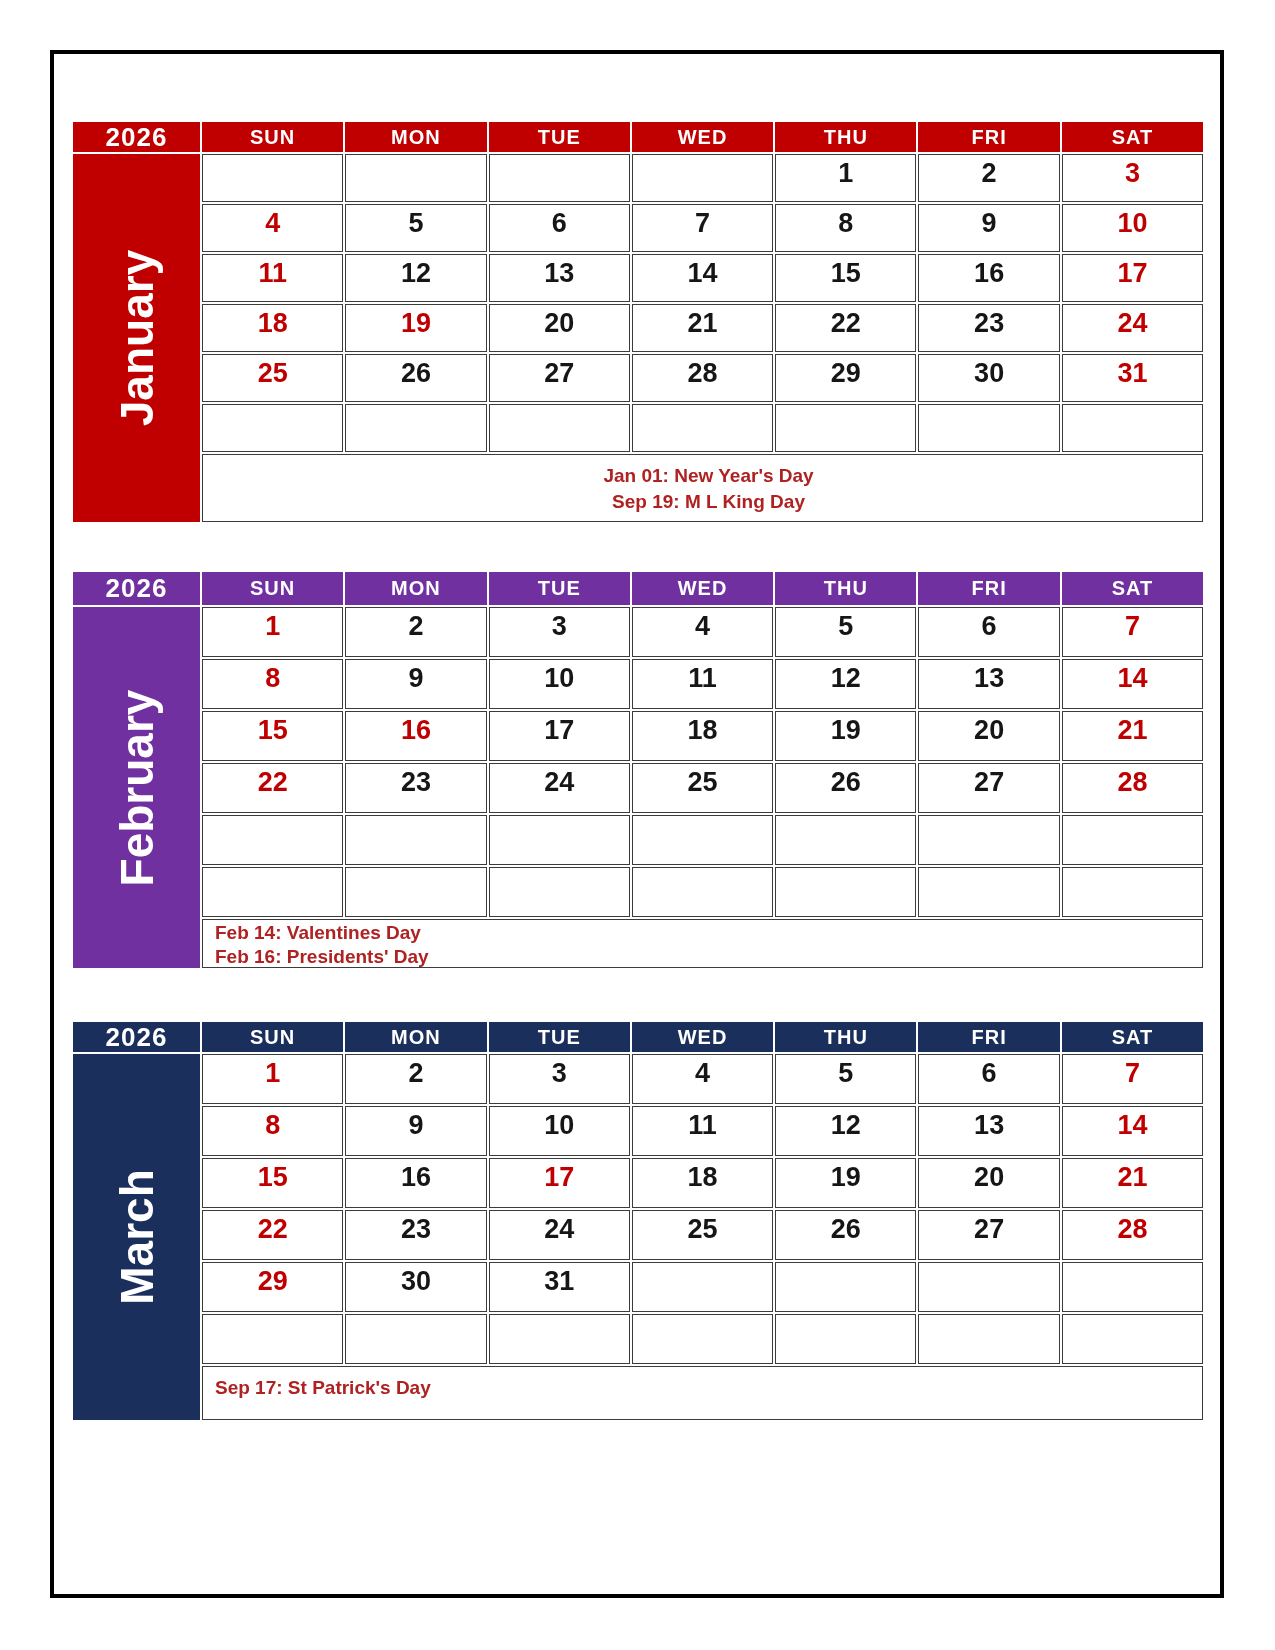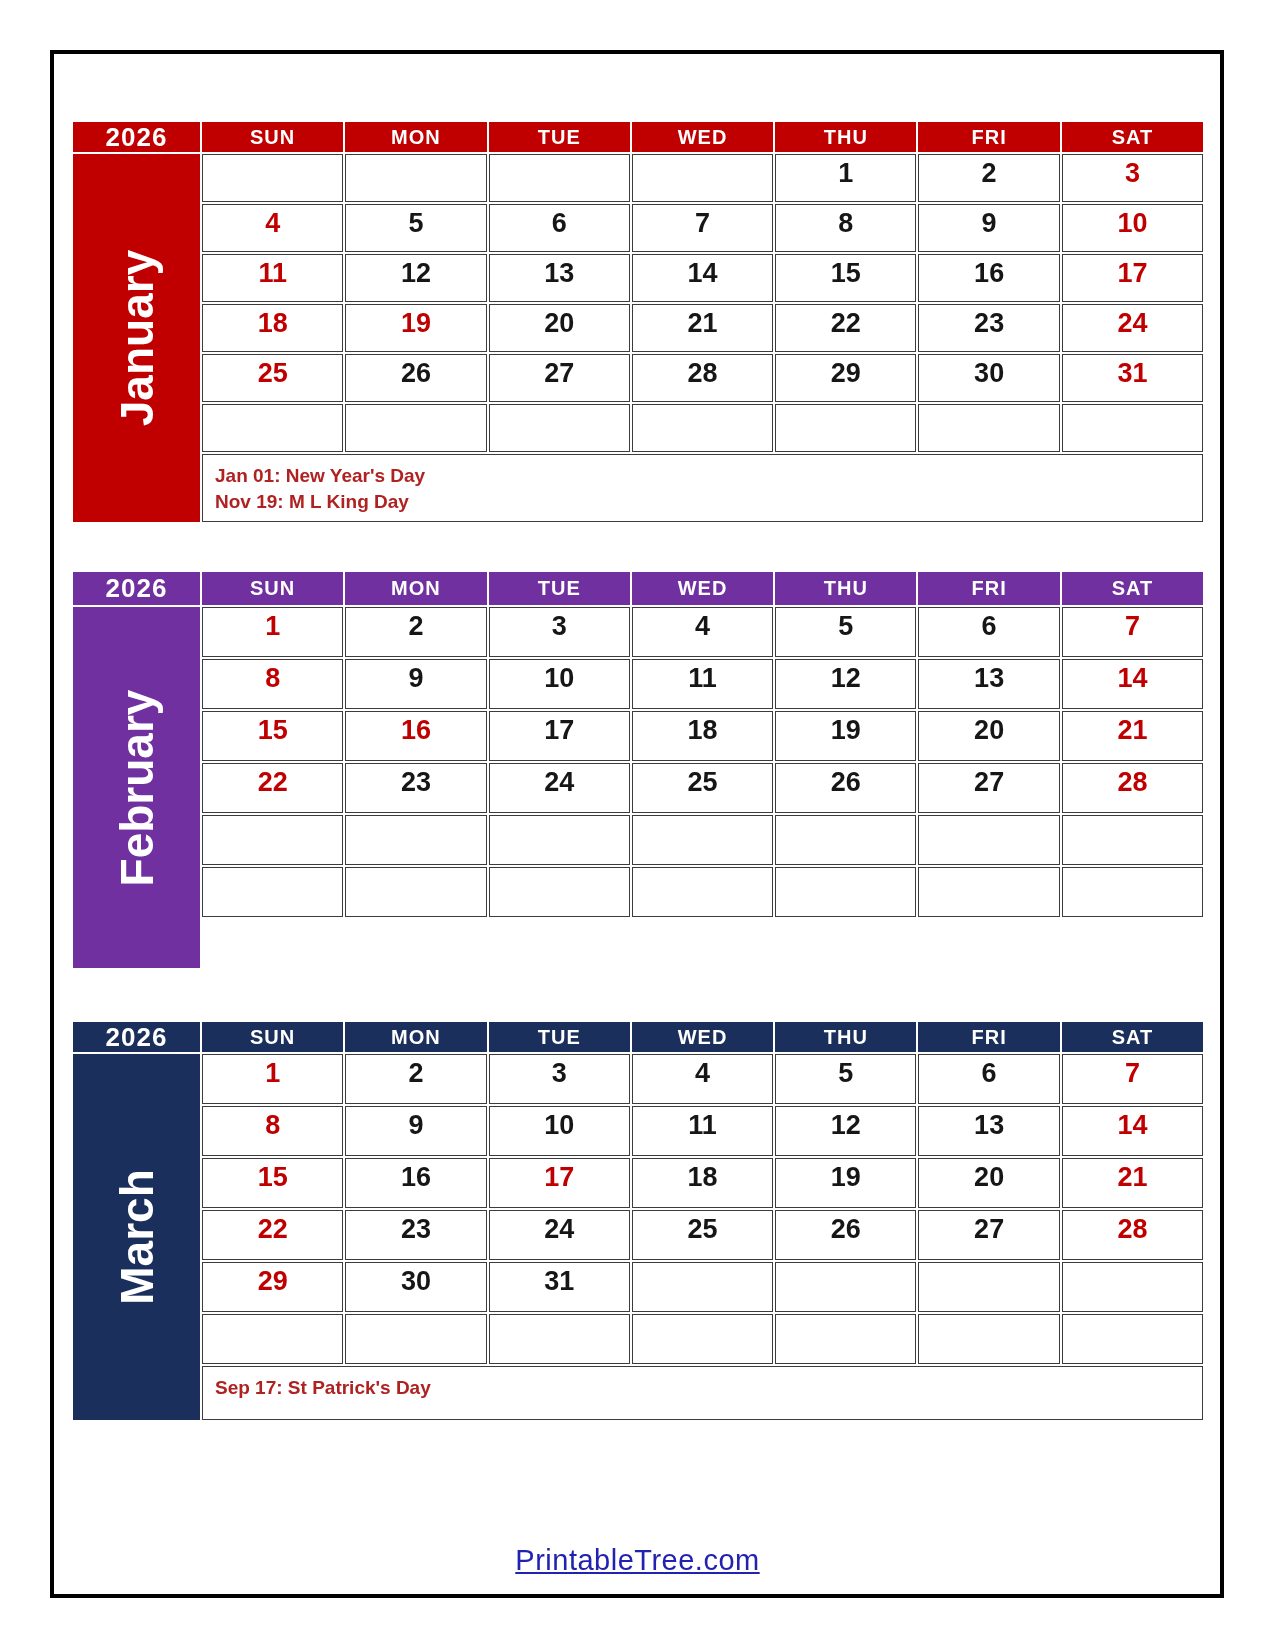--- a/index.html
+++ b/index.html
@@ -144,23 +144,23 @@
           <div class="cell date-cell" style="grid-area: 6 / 6;">29</div>
           <div class="cell date-cell" style="grid-area: 6 / 7;">30</div>
           <div class="cell date-cell red" style="grid-area: 6 / 8;">31</div>
           <div class="cell date-cell" style="grid-area: 7 / 2;"></div>
           <div class="cell date-cell" style="grid-area: 7 / 3;"></div>
           <div class="cell date-cell" style="grid-area: 7 / 4;"></div>
           <div class="cell date-cell" style="grid-area: 7 / 5;"></div>
           <div class="cell date-cell" style="grid-area: 7 / 6;"></div>
           <div class="cell date-cell" style="grid-area: 7 / 7;"></div>
           <div class="cell date-cell" style="grid-area: 7 / 8;"></div>
-          <div class="cell holiday-cell" style="grid-area: 8 / 2 / auto / span 7;">
+          <div class="cell holiday-cell" style="grid-area: 8 / 2 / auto / span 7; text-align: center;">
             <div>Jan 01: New Year's Day</div>
-            <div>Nov 19: M L King Day</div>
+            <div>Sep 19: M L King Day</div>
           </div>
         </div>
       </section>
       <section class="month" style="top: 572px;">
         <div class="cal-grid" style="grid-template-rows: 33px repeat(6, 50px) 49px;">
           <div class="cell year-cell" style="background: rgb(112, 48, 160); border-color: rgb(112, 48, 160);">2026</div>
           <div class="cell dow-cell" style="background: rgb(112, 48, 160); border-color: rgb(112, 48, 160);">SUN</div>
           <div class="cell dow-cell" style="background: rgb(112, 48, 160); border-color: rgb(112, 48, 160);">MON</div>
           <div class="cell dow-cell" style="background: rgb(112, 48, 160); border-color: rgb(112, 48, 160);">TUE</div>
           <div class="cell dow-cell" style="background: rgb(112, 48, 160); border-color: rgb(112, 48, 160);">WED</div>
@@ -205,20 +205,24 @@
           <div class="cell date-cell" style="grid-area: 6 / 6;"></div>
           <div class="cell date-cell" style="grid-area: 6 / 7;"></div>
           <div class="cell date-cell" style="grid-area: 6 / 8;"></div>
           <div class="cell date-cell" style="grid-area: 7 / 2;"></div>
           <div class="cell date-cell" style="grid-area: 7 / 3;"></div>
           <div class="cell date-cell" style="grid-area: 7 / 4;"></div>
           <div class="cell date-cell" style="grid-area: 7 / 5;"></div>
           <div class="cell date-cell" style="grid-area: 7 / 6;"></div>
           <div class="cell date-cell" style="grid-area: 7 / 7;"></div>
           <div class="cell date-cell" style="grid-area: 7 / 8;"></div>
+          <div class="cell holiday-cell tight" style="grid-area: 8 / 2 / auto / span 7;">
+            <div>Feb 14: Valentines Day</div>
+            <div>Feb 16: Presidents' Day</div>
+          </div>
         </div>
       </section>
       <section class="month" style="top: 1022px;">
         <div class="cal-grid" style="grid-template-rows: 30px repeat(6, 50px) 54px;">
           <div class="cell year-cell" style="background: rgb(26, 47, 92); border-color: rgb(26, 47, 92);">2026</div>
           <div class="cell dow-cell" style="background: rgb(26, 47, 92); border-color: rgb(26, 47, 92);">SUN</div>
           <div class="cell dow-cell" style="background: rgb(26, 47, 92); border-color: rgb(26, 47, 92);">MON</div>
           <div class="cell dow-cell" style="background: rgb(26, 47, 92); border-color: rgb(26, 47, 92);">TUE</div>
           <div class="cell dow-cell" style="background: rgb(26, 47, 92); border-color: rgb(26, 47, 92);">WED</div>
           <div class="cell dow-cell" style="background: rgb(26, 47, 92); border-color: rgb(26, 47, 92);">THU</div>
@@ -268,16 +272,13 @@
           <div class="cell date-cell" style="grid-area: 7 / 5;"></div>
           <div class="cell date-cell" style="grid-area: 7 / 6;"></div>
           <div class="cell date-cell" style="grid-area: 7 / 7;"></div>
           <div class="cell date-cell" style="grid-area: 7 / 8;"></div>
           <div class="cell holiday-cell" style="grid-area: 8 / 2 / auto / span 7;">
             <div>Sep 17: St Patrick's Day</div>
           </div>
         </div>
       </section>
     </div>
-  <div class="footer">
-    <span class="footer-link">PrintableTree.com</span>
-  </div>
 </div>
 
 </body></html>

